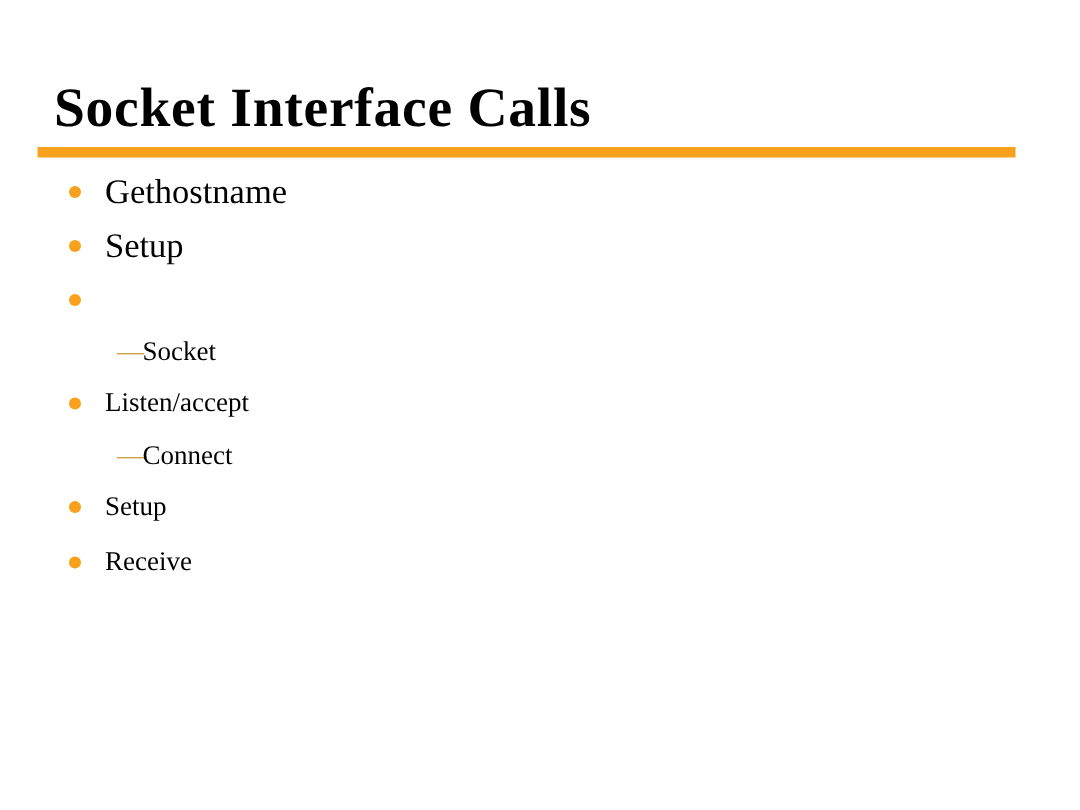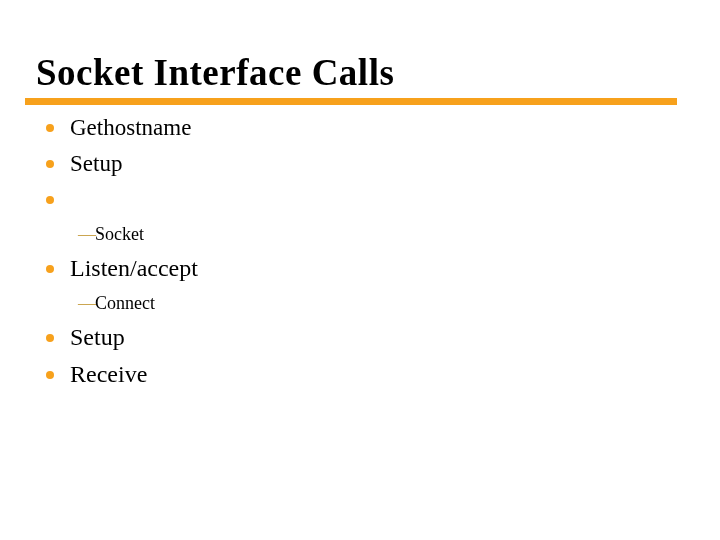--- a/index.html
+++ b/index.html
@@ -44,21 +44,21 @@
     width:720px;
   }
   .row{
     position:relative;
     padding-left:70px;
     display:flex;
     align-items:center;
     white-space:nowrap;
   }
   .row.l1.sm{height:36px;font-size:23px;}
-  .row.l1.lg{height:37px;font-size:24px;}
+  .row.l1.lg{height:37px;font-size:18px;}
   .row.l2{height:32px;font-size:18px;padding-left:78px;}
   .bullet{
     position:absolute;
     left:46px;top:50%;
     width:8px;height:8px;
     margin-top:-4px;
     border-radius:50%;
     background:var(--accent);
   }
   .dash{

